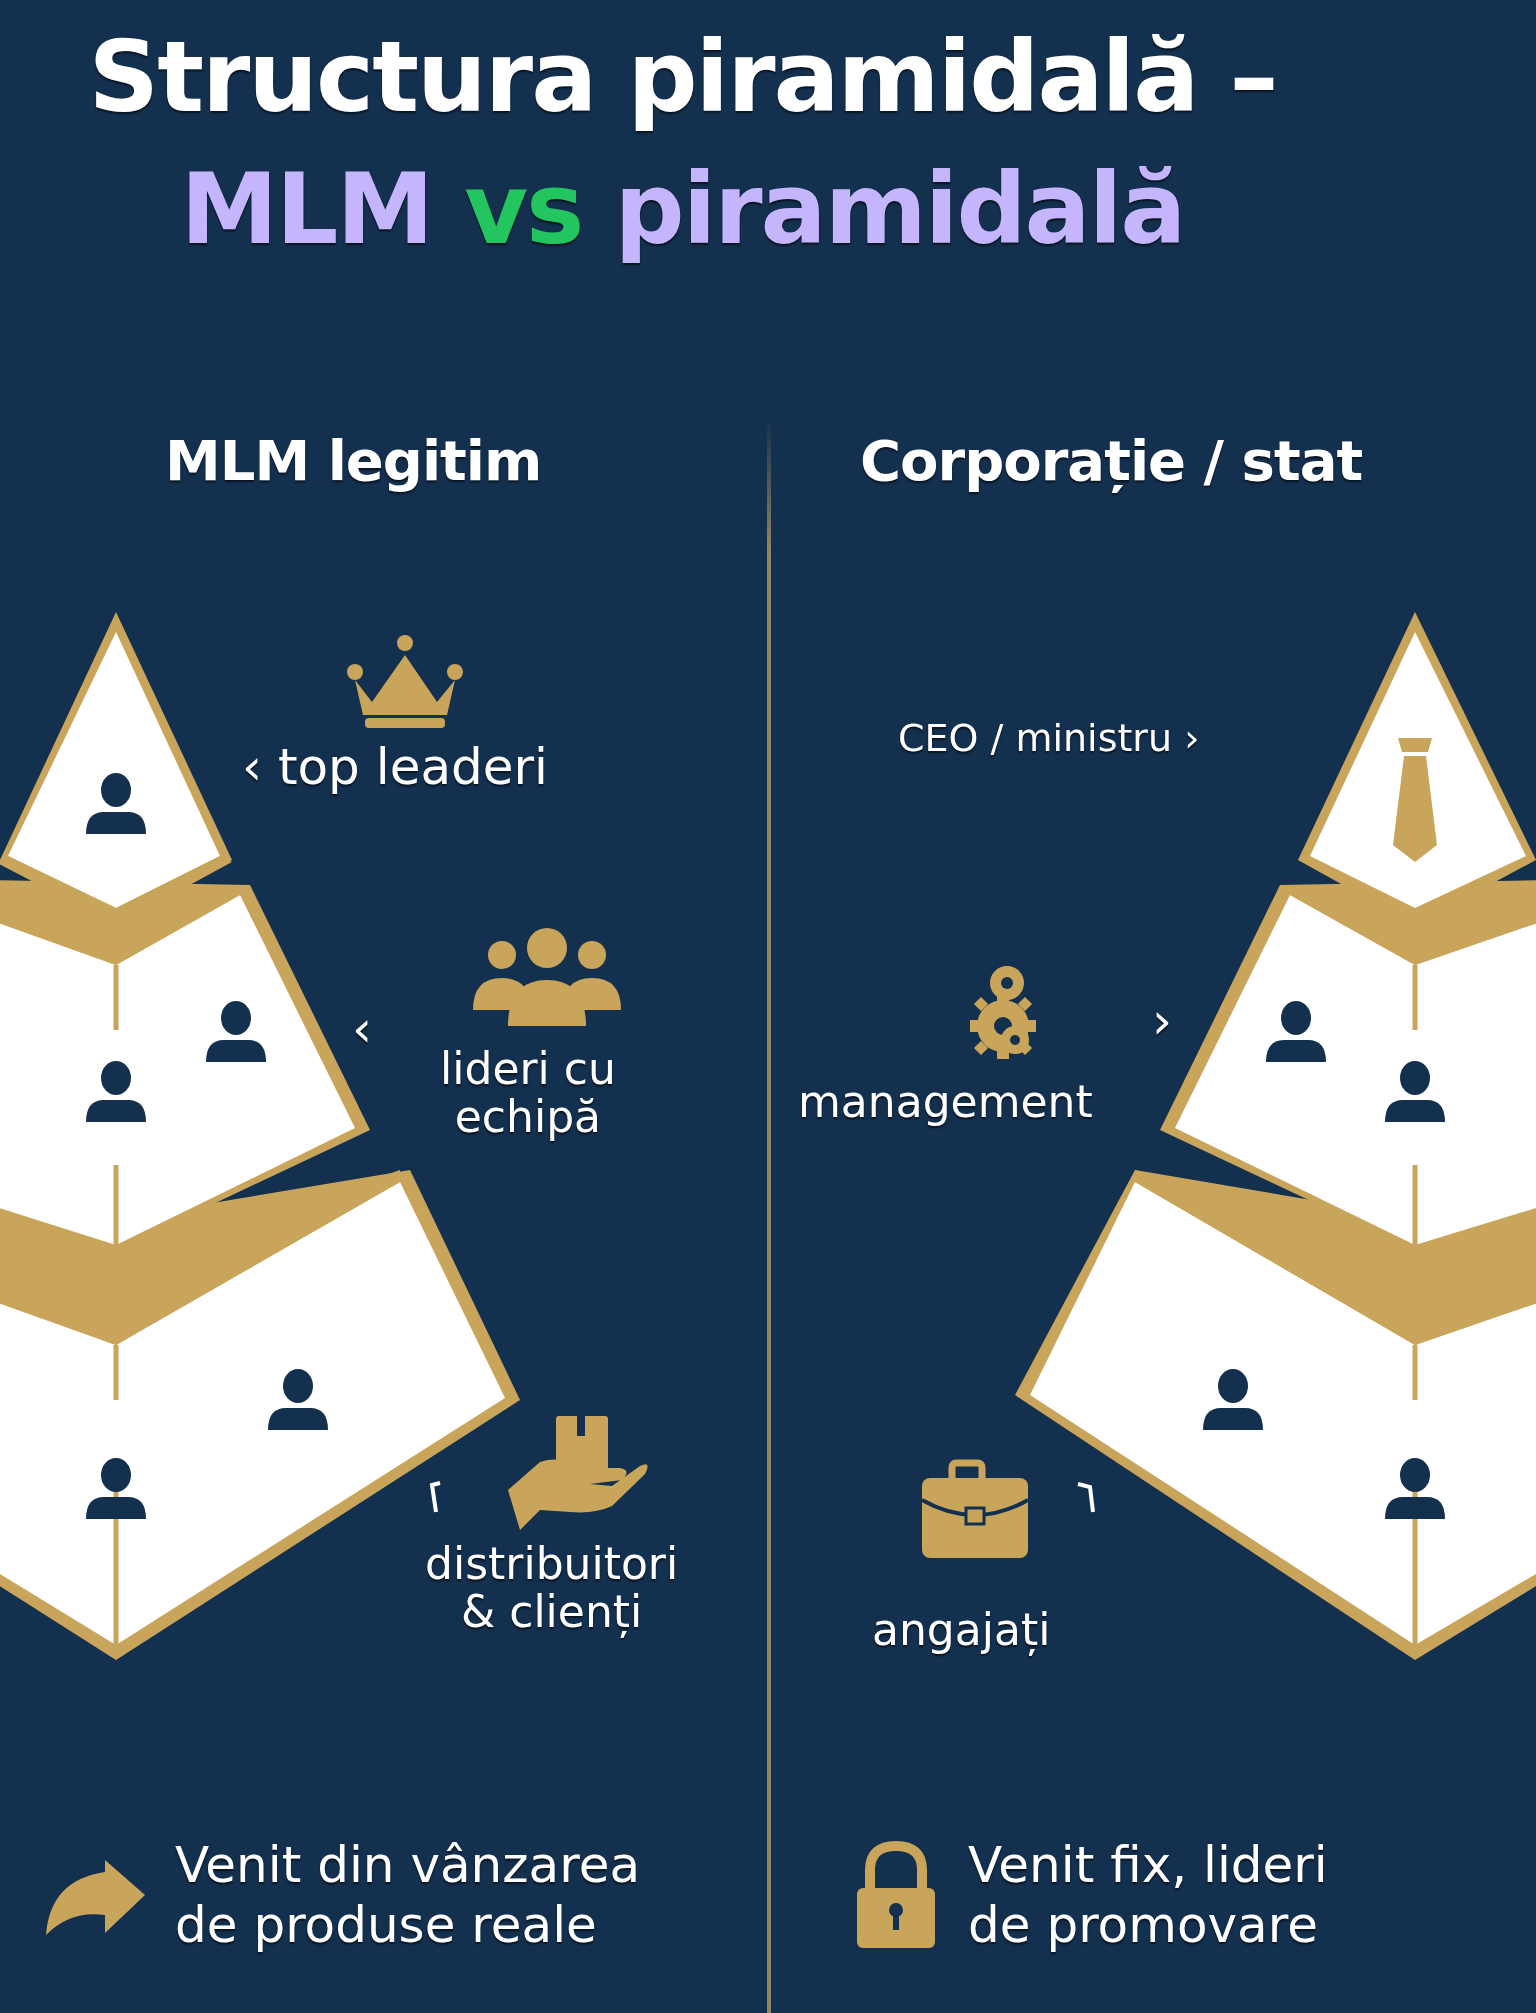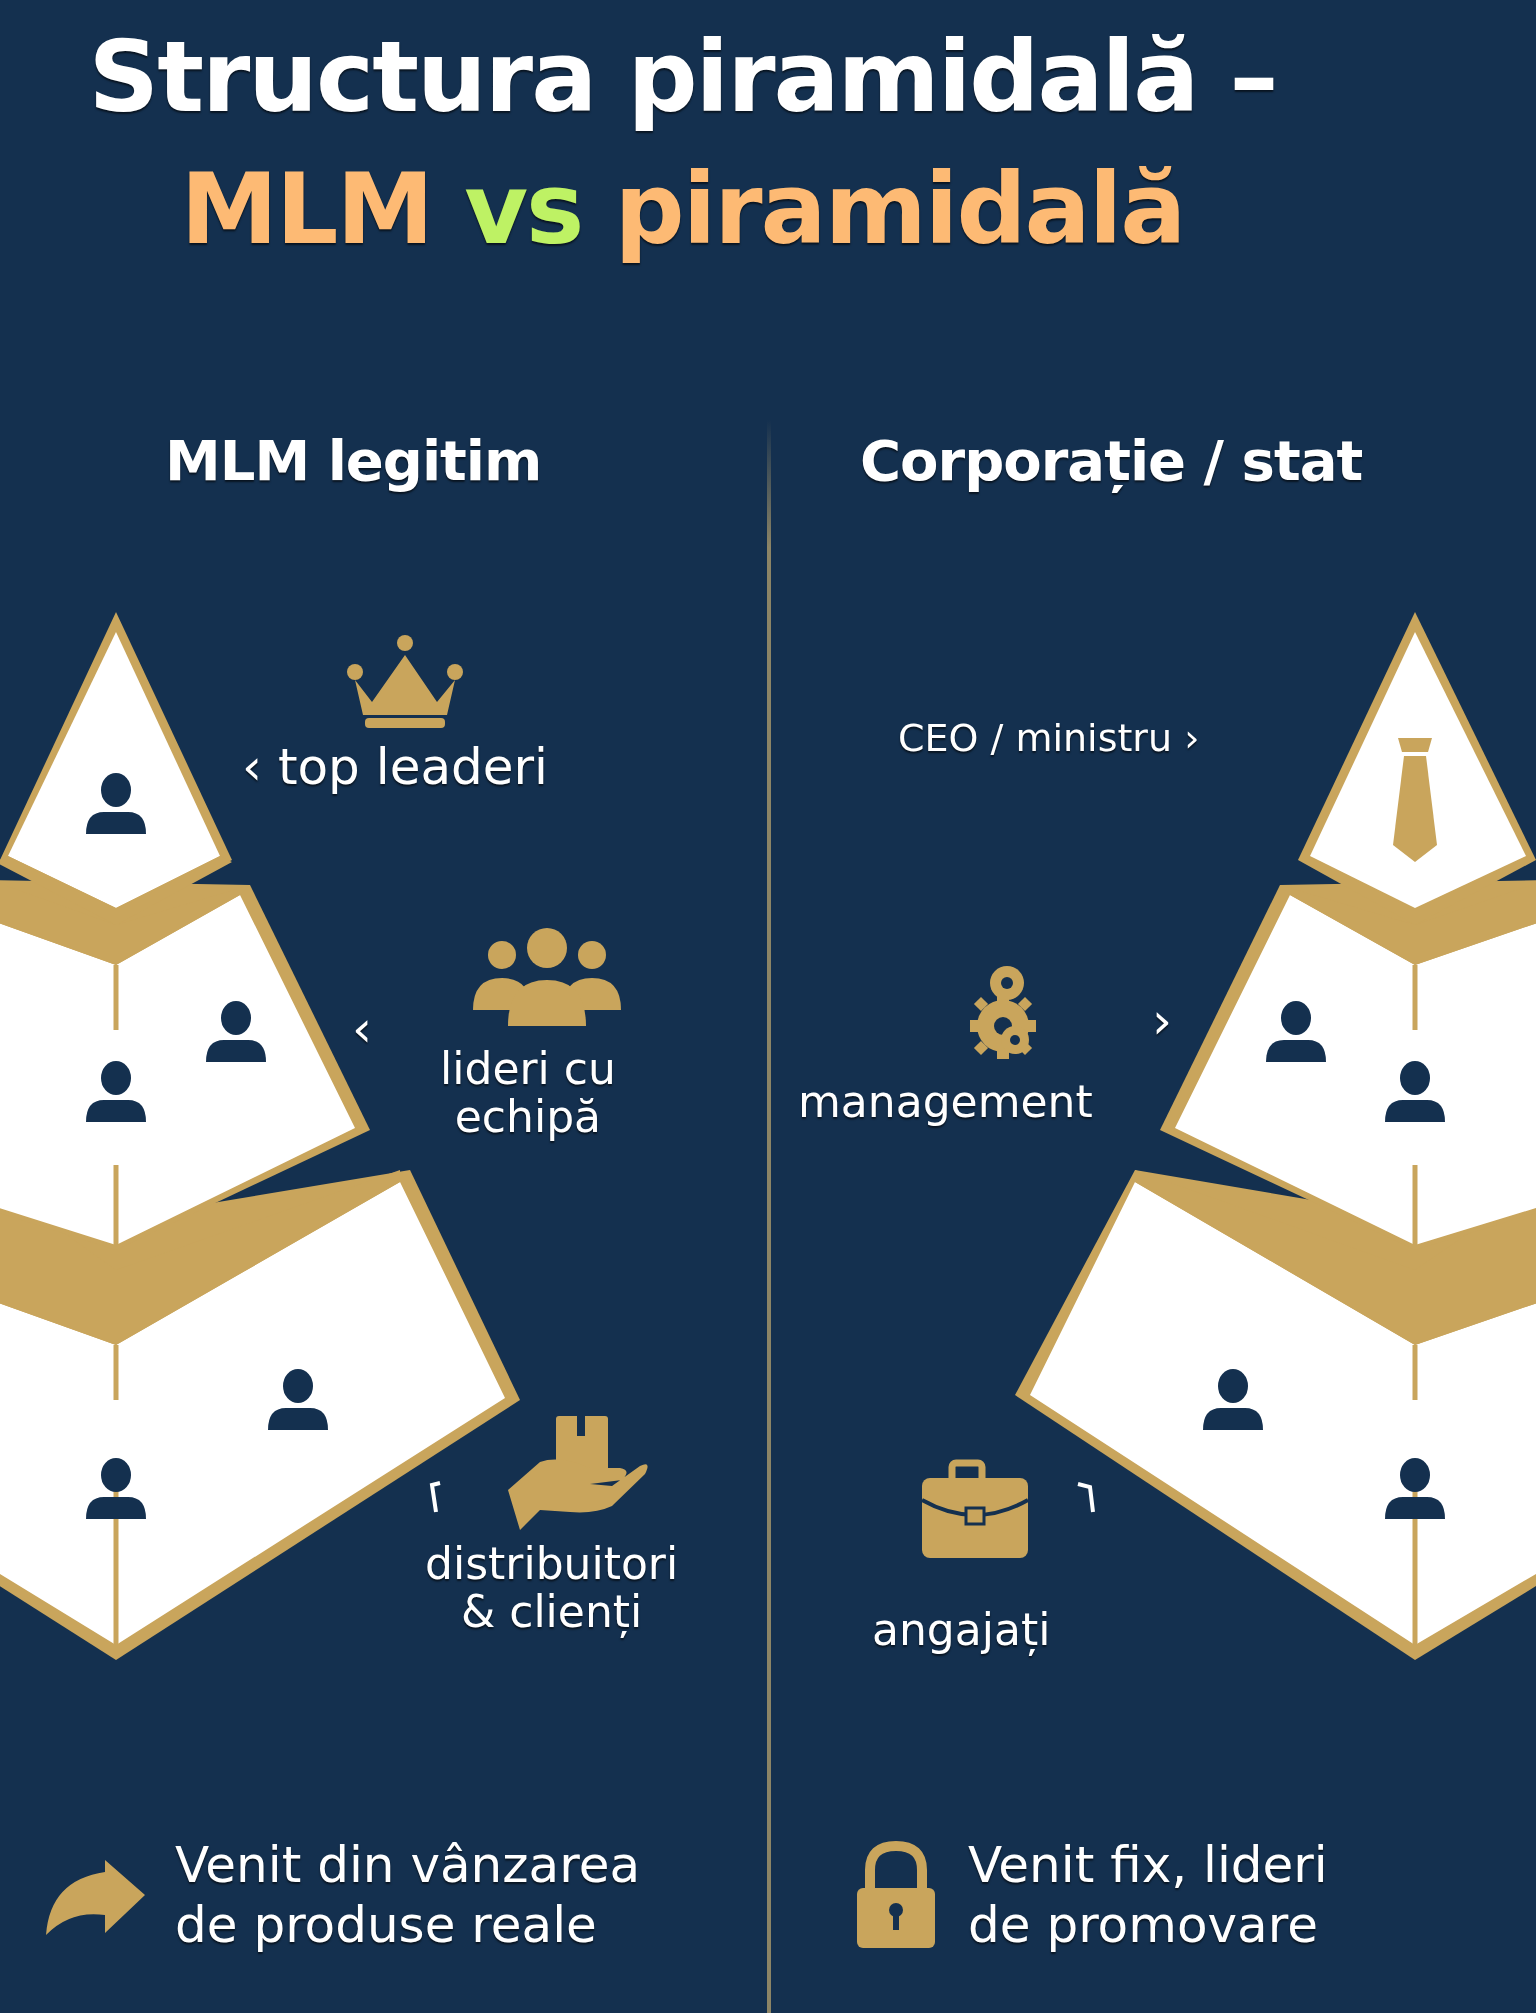--- a/index.html
+++ b/index.html
@@ -11,22 +11,22 @@
     font-family: "DejaVu Sans", "Liberation Sans", sans-serif;
     color: #ffffff;
   }
   .title {
     position: absolute; left: 0; width: 1365px; text-align: center;
     font-weight: bold; font-size: 98px; line-height: 1; letter-spacing: -2px;
     text-shadow: 0 2px 2px rgba(0,0,0,0.6);
   }
   .title.l1 { top: 28px; color: #ffffff; }
   .title.l2 { top: 160px; }
-  .gold { color: #fdba74; }
-  .white { color: #bef264; }
+  .gold { color: #c4b5fd; }
+  .white { color: #22c55e; }
   .col-head {
     position: absolute; top: 428px; font-weight: bold; font-size: 56px;
     letter-spacing: -1px; text-shadow: 0 2px 2px rgba(0,0,0,0.6);
   }
   .label {
     position: absolute; font-size: 44px; line-height: 1.1; color: #fff;
     text-shadow: 0 2px 2px rgba(0,0,0,0.6); text-align: center;
   }
   .bottom {
     position: absolute; font-size: 50px; line-height: 1.2; color: #fff;

